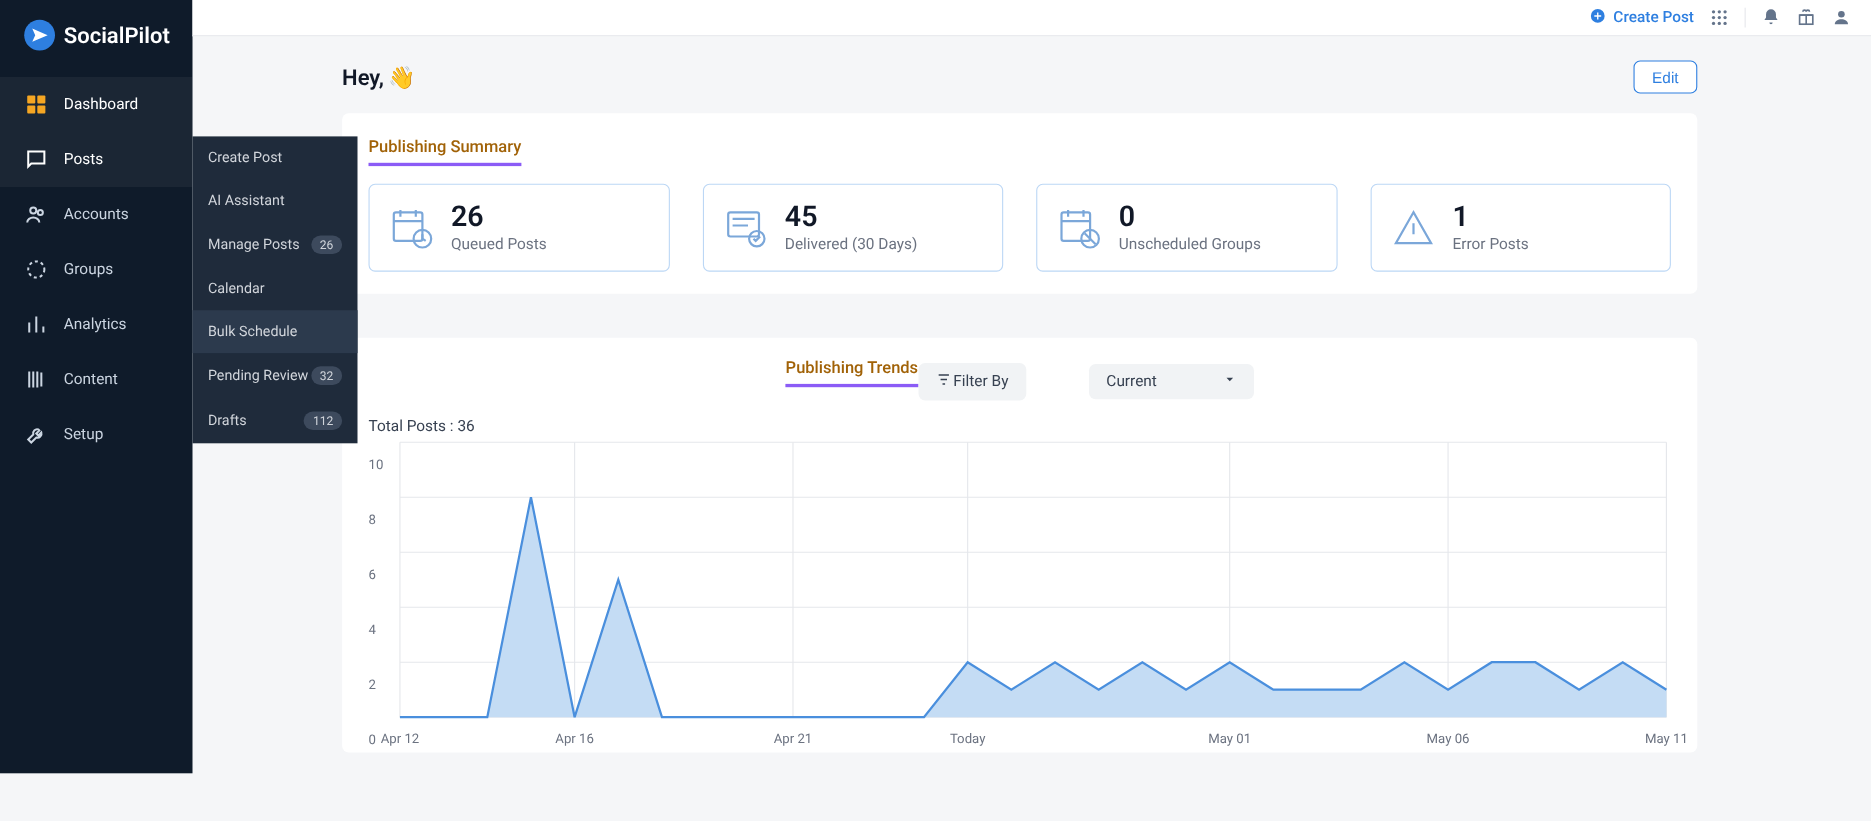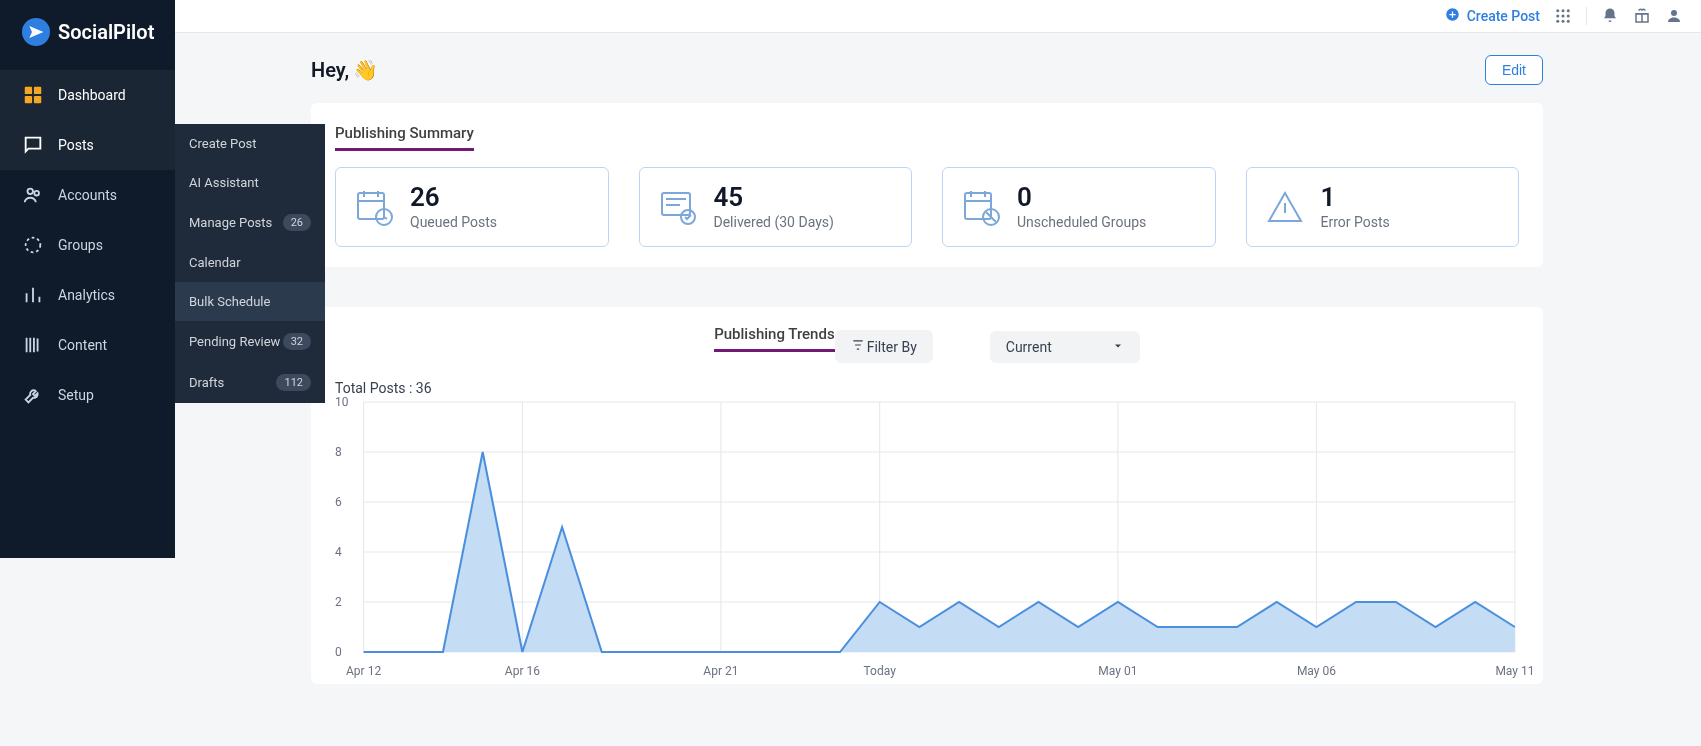--- a/index.html
+++ b/index.html
@@ -1,20 +1,20 @@
 <!DOCTYPE html>
 <html><head>
 <meta charset="utf-8">
 <style>
   * { box-sizing: border-box; margin: 0; padding: 0; }
   html, body { height: 100%; font-family: -apple-system, BlinkMacSystemFont, "Segoe UI", Roboto, sans-serif; background: #f5f6f8; color: #1f2937; }
   body { width: 1701px; height: 746px; overflow: hidden; position: relative; }
 
   
-  .sidebar { position: absolute; left: 0; top: 0; width: 175px; height: 558px; background: #0f1b2a; color: #d1d5db; display: flex; flex-direction: column; }
+  .sidebar { position: absolute; left: 0; top: 0; width: 175px; height: 703px; background: #0f1b2a; color: #d1d5db; display: flex; flex-direction: column; }
   .logo-row { display: flex; align-items: center; gap: 8px; padding: 18px 20px 24px 22px; }
   .logo-badge { width: 28px; height: 28px; border-radius: 50%; background: #2e7fe0; display: flex; align-items: center; justify-content: center; }
   .logo-badge svg { width: 16px; height: 16px; fill: #fff; }
   .logo-text { font-size: 20px; font-weight: 600; color: #fff; }
   .nav { display: flex; flex-direction: column; }
   .nav-item { display: flex; align-items: center; gap: 14px; padding: 14px 20px 14px 22px; cursor: pointer; color: #cbd5e1; font-size: 14px; }
   .nav-item.active { background: rgba(255,255,255,0.05); color: #fff; }
   .nav-item.hovered { background: rgba(255,255,255,0.05); color: #fff; }
   .nav-item .icon { width: 22px; height: 22px; display:flex; align-items:center; justify-content:center; }
   .nav-item .icon svg { width: 22px; height: 22px; }
@@ -35,42 +35,42 @@
 
   
   .content { position: absolute; left: 175px; top: 33px; right: 0; bottom: 0; padding: 22px 32px 18px 38px; overflow: hidden; }
   .greet-row { display: flex; align-items: center; justify-content: space-between; margin-bottom: 18px; padding-left: 98px; padding-right: 126px; }
   .greet { font-size: 20px; font-weight: 600; color: #111827; }
   .wave { font-size: 20px; }
   .edit-btn { border: 1px solid #2e7fe0; color: #2e7fe0; background: #fff; border-radius: 6px; padding: 6px 16px; font-size: 14px; cursor: pointer; }
 
   
   .card { background: #fff; border-radius: 6px; padding: 20px 24px; margin-left: 98px; margin-right: 126px; margin-bottom: 40px; }
-  .section-title { font-size: 15px; font-weight: 500; color: #404040; display: inline-block; padding-bottom: 6px; border-bottom: 3px solid #701a75; margin-bottom: 16px; }
+  .section-title { font-size: 15px; font-weight: 500; color: #a16207; display: inline-block; padding-bottom: 6px; border-bottom: 3px solid #8b5cf6; margin-bottom: 16px; }
   .summary-row { display: flex; gap: 30px; }
   .stat-card { flex: 1; border: 1px solid #bcd7f5; border-radius: 6px; padding: 16px 18px; display: flex; align-items: center; gap: 16px; cursor: pointer; }
   .stat-card .sic { width: 40px; height: 40px; display:flex; align-items:center; justify-content:center; }
   .stat-card .sic svg { width: 40px; height: 40px; }
   .stat-card .num { font-size: 26px; font-weight: 600; color: #111827; line-height: 1; margin-bottom: 4px; }
   .stat-card .lbl { font-size: 14px; color: #6b7280; }
 
   
   .trends-card { background: #fff; border-radius: 6px; padding: 18px 24px 6px 24px; margin-left: 98px; margin-right: 126px; }
   .trends-head { display: flex; align-items: center; justify-content: center; margin-bottom: 12px; }
   .trends-head .right { display: flex; align-items: center; gap: 14px; }
   .filter-btn { display: flex; align-items: center; gap: 2px; background: #f1f3f5; border-radius: 6px; padding: 8px 16px; font-size: 14px; color: #374151; cursor: pointer; }
   .filter-btn svg { width: 14px; height: 14px; stroke:#374151; fill:none; }
   .select-btn { display: flex; align-items: center; justify-content: space-between; gap: 40px; background: #f1f3f5; border-radius: 6px; padding: 8px 16px; font-size: 14px; color: #374151; cursor: pointer; min-width: 150px; margin-left: 43px; }
   .select-btn svg { width: 12px; height: 12px; fill:#374151; }
   .total-posts { font-size: 14px; color: #374151; margin: 6px 0 2px 0; }
 
   
   .chart-wrap { position: relative; height: 280px; }
   .chart-svg { position: absolute; inset: 0; }
-  .ylab { position: absolute; left: 0; font-size: 12px; color: #6b7280; transform: translateY(-50%); }
+  .ylab { position: absolute; left: 0; font-size: 12px; color: #6b7280; transform: translateY(-50%); margin-top: 20px; }
   .xlab { position: absolute; bottom: 0; font-size: 12px; color: #6b7280; transform: translateX(-50%); white-space: nowrap; }
 
 </style>
 </head>
 <body>
 
 <div class="sidebar">
   <div class="logo-row">
     <div class="logo-badge">
       <svg viewBox="0 0 24 24">

